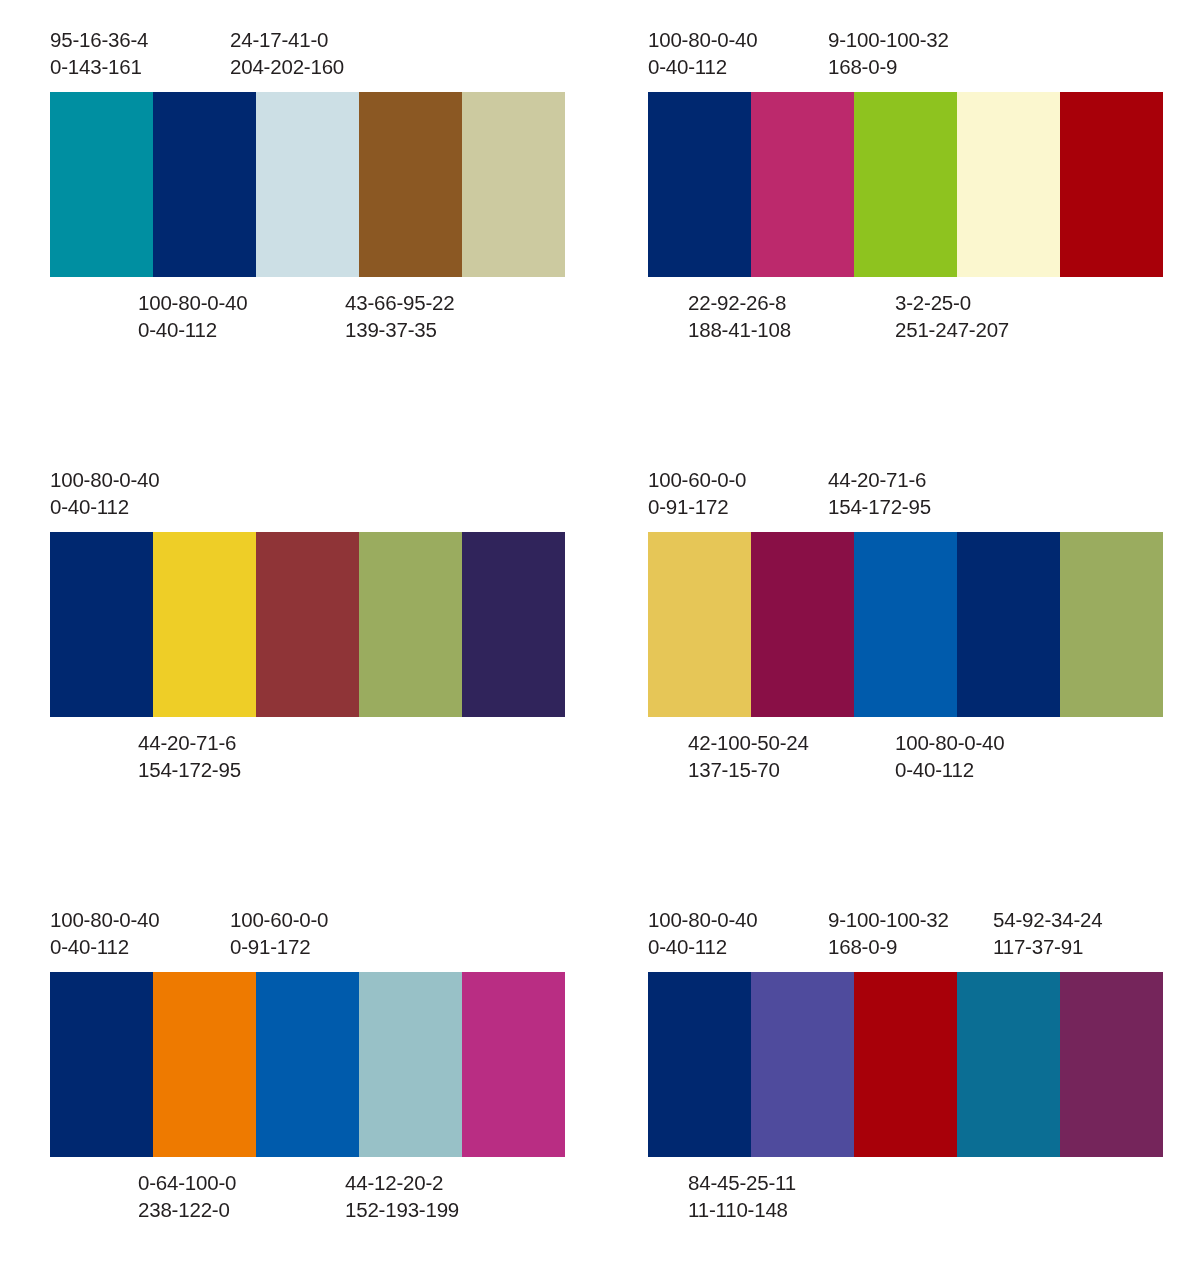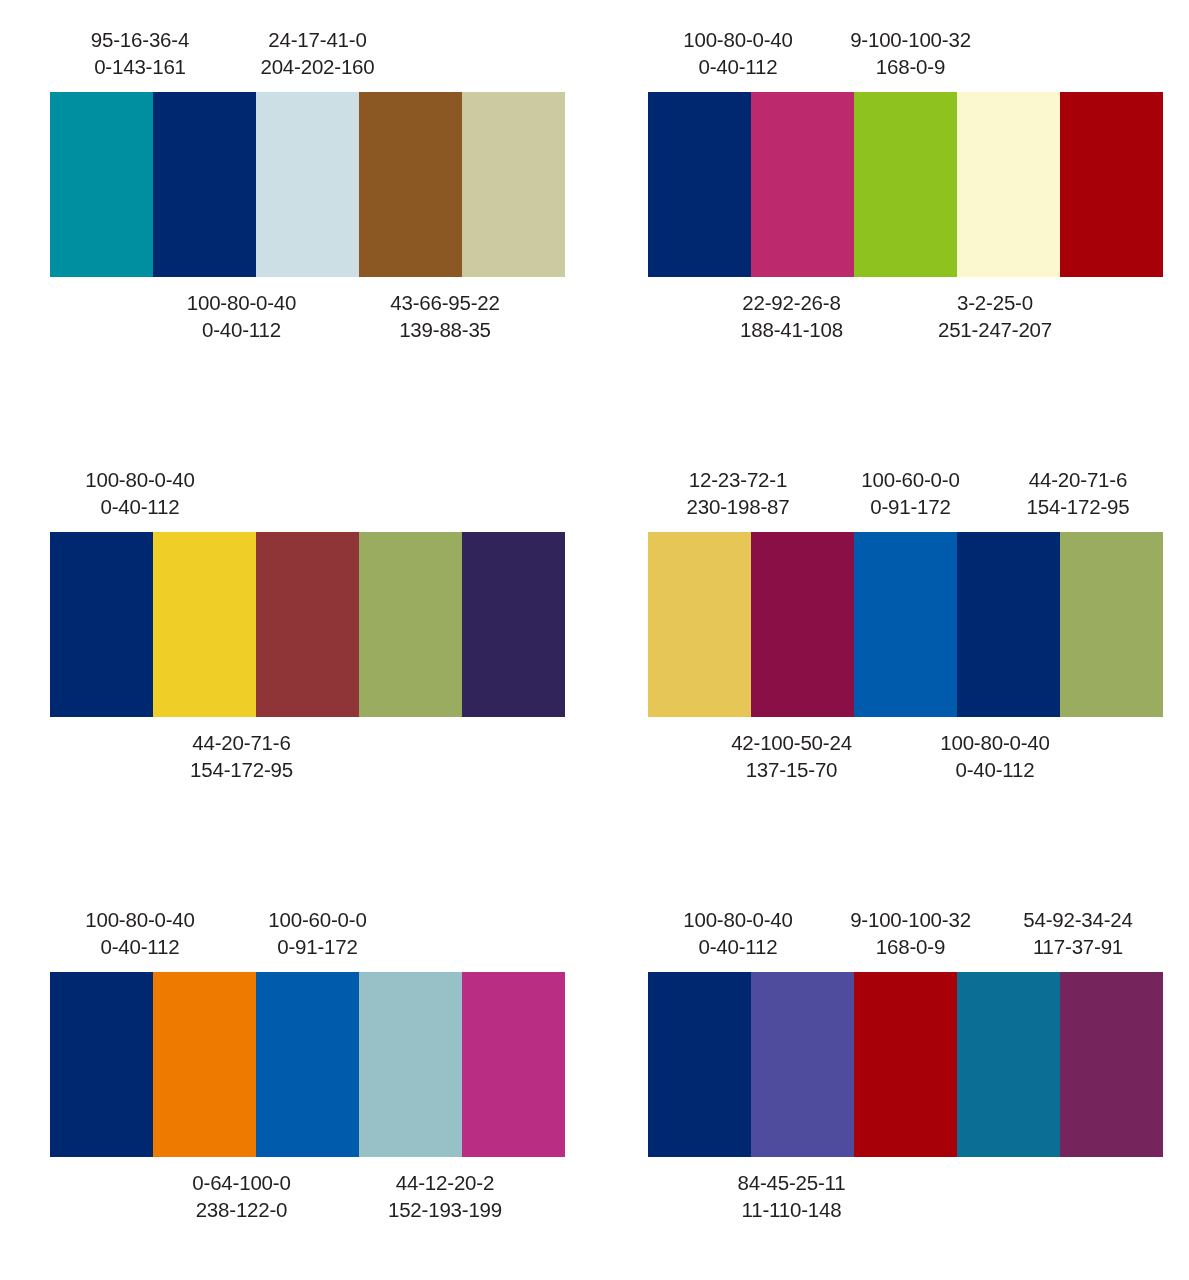--- a/index.html
+++ b/index.html
@@ -41,21 +41,20 @@
   .pal-inner {
     position: relative;
     width: 515px;
   }
 
   
   .label-row {
     display: flex;
     width: 515px;
     box-sizing: border-box;
-    text-align: center;
   }
   .label-row.top {
     padding-top: 26px;
     padding-bottom: 11px;
   }
   .label-row.bottom {
     padding-top: 12px;
   }
 
   .label-cell {
@@ -126,21 +125,21 @@
           <div class="swatch" style="background-color: rgb(204, 202, 160);"></div>
         </div>
 
         <div class="label-row bottom">
           <div class="label-cell">
             <span class="cmyk">100-80-0-40</span>
             <span class="rgb">0-40-112</span>
           </div>
           <div class="label-cell">
             <span class="cmyk">43-66-95-22</span>
-            <span class="rgb">139-88-35</span>
+            <span class="rgb">139-37-35</span>
           </div>
         </div>
       </div>
     </div>
 
     <div class="palette right">
       <div class="pal-inner">
         <div class="label-row top">
           <div class="label-cell">
             <span class="cmyk">100-80-0-40</span>
@@ -196,24 +195,20 @@
             <span class="rgb">154-172-95</span>
           </div>
         </div>
       </div>
     </div>
 
     <div class="palette right">
       <div class="pal-inner">
         <div class="label-row top">
           <div class="label-cell">
-            <span class="cmyk">12-23-72-1</span>
-            <span class="rgb">230-198-87</span>
-          </div>
-          <div class="label-cell">
             <span class="cmyk">100-60-0-0</span>
             <span class="rgb">0-91-172</span>
           </div>
           <div class="label-cell">
             <span class="cmyk">44-20-71-6</span>
             <span class="rgb">154-172-95</span>
           </div>
         </div>
 
         <div class="swatch-band">

